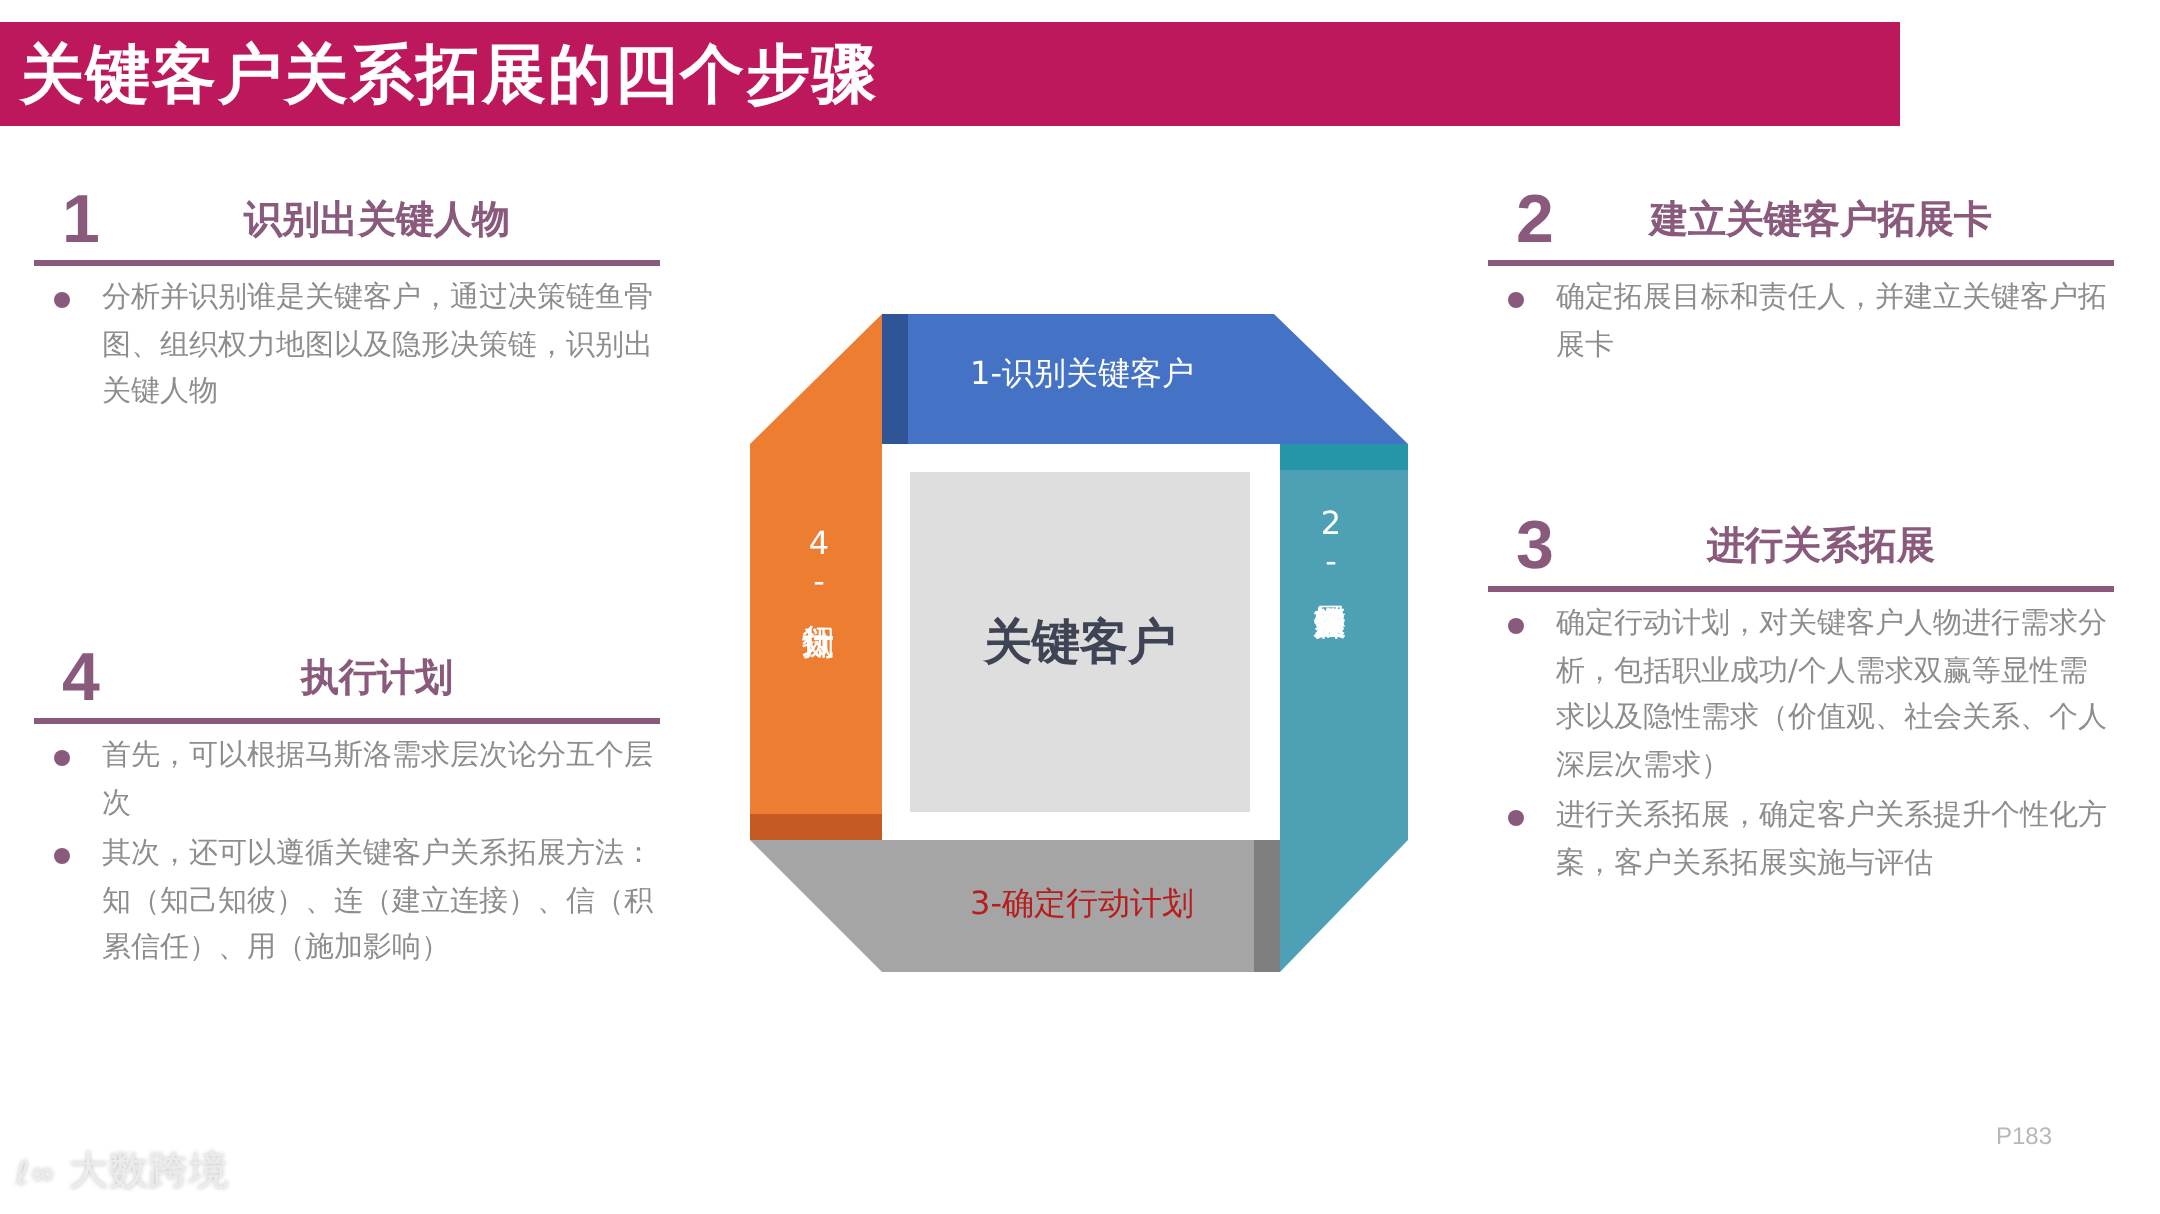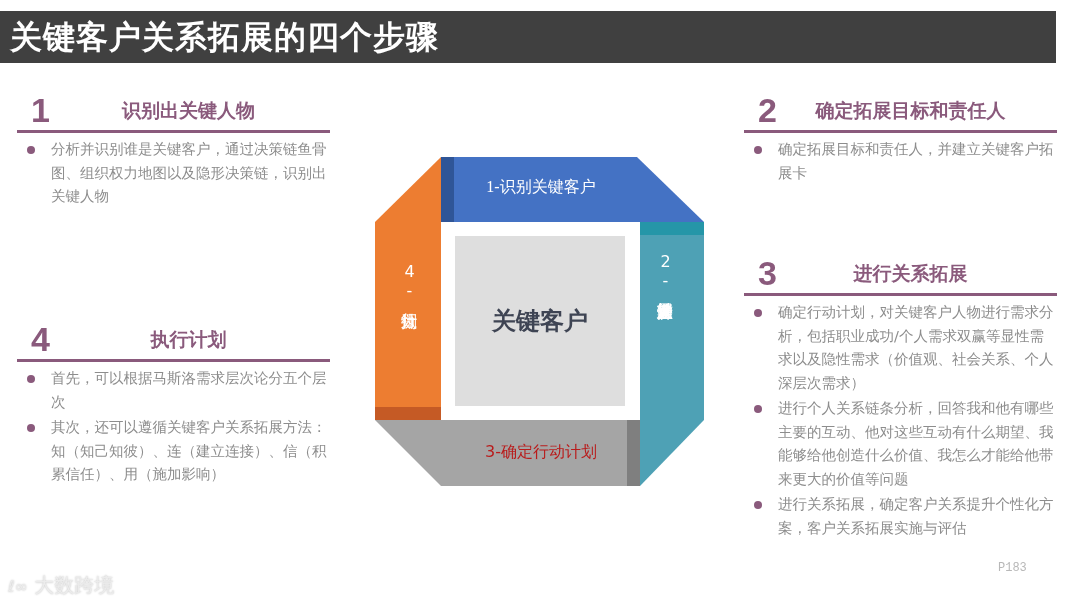--- a/index.html
+++ b/index.html
@@ -2,22 +2,22 @@
 <html><head>
 <meta charset="utf-8">
 <style>
   html, body { margin: 0; padding: 0; }
   body {
     width: 1080px; height: 607px; position: relative; overflow: hidden;
     background: #ffffff;
     font-family: "DejaVu Sans", "Liberation Sans", sans-serif;
   }
   .title-bar {
-    position: absolute; left: 0; top: 11px; width: 1056px; height: 52px;
-    background: #404040;
+    position: absolute; left: 0; top: 11px; width: 950px; height: 52px;
+    background: #be185d;
     text-decoration: underline;
   }
   .title-text {
     position: absolute; left: 10px; top: 0; line-height: 52px;
     font-size: 32px; font-weight: bold; color: #ffffff; letter-spacing: 1px;
   }
   .section { position: absolute; }
   .sec-head { position: relative; height: 40px; border-bottom: 3px solid #8a5a7c; }
   .sec-num {
     position: absolute; left: 14px; top: 0; font-size: 34px; font-weight: bold;
@@ -37,35 +37,35 @@
     border-radius: 50%; background: #8a5a7c;
   }
   .diagram { position: absolute; left: 375px; top: 157px; width: 330px; height: 330px; }
   .diagram svg { position: absolute; left: 0; top: 0; }
   .center-label {
     position: absolute; left: 80px; top: 79px; width: 170px; height: 170px;
     display: flex; flex-direction: column; align-items: center; justify-content: center;
     font-size: 24px; font-weight: bold; color: #3e4453; line-height: 40px; border-radius: 17px;
   }
   .band-label { position: absolute; color: #ffffff; font-size: 16px; }
-  .band-top { left: 66px; top: 20px; width: 200px; text-align: center; font-family: Liberation Serif, serif; }
+  .band-top { left: 66px; top: 20px; width: 200px; text-align: center; }
   .band-bottom { left: 66px; top: 285px; width: 200px; text-align: center; color: #b91c1c; }
   .band-vertical {
     writing-mode: vertical-rl; text-orientation: upright; font-size: 16px;
     line-height: 20px; letter-spacing: 0px;
   }
   .band-left { left: 24px; top: 105px; }
   .band-right { left: 280px; top: 95px; }
   .footer-logo {
     position: absolute; left: 8px; top: 572px; font-size: 20px; color: #ececec;
     font-weight: normal; text-shadow: 0 0 2px #bbbbbb;
   }
   .page-num {
     position: absolute; left: 998px; top: 561px; font-size: 12px; color: #b8b8b8;
-    font-family: Liberation Mono, monospace;
+    font-family: Liberation Sans, sans-serif;
   }
 </style>
 </head>
 <body>
 
 <div class="title-bar">
   <div class="title-text">关键客户关系拓展的四个步骤</div>
 </div>
 
 <div class="section" style="left:17px; top:90px; width:313px;">
@@ -85,35 +85,34 @@
   </div>
   <ul class="bullets">
     <li><span class="bullet-dot"></span><span>首先，可以根据马斯洛需求层次论分五个层次</span></li>
     <li><span class="bullet-dot"></span><span>其次，还可以遵循关键客户关系拓展方法：知（知己知彼）、连（建立连接）、信（积累信任）、用（施加影响）</span></li>
   </ul>
 </div>
 
 <div class="section" style="left:744px; top:90px; width:313px;">
   <div class="sec-head">
     <span class="sec-num">2</span>
-    <span class="sec-title" style="padding-left:20px;">确定拓展目标和责任人</span>
+    <span class="sec-title" style="padding-left:20px;">建立关键客户拓展卡</span>
   </div>
   <ul class="bullets">
     <li><span class="bullet-dot"></span><span>确定拓展目标和责任人，并建立关键客户拓展卡</span></li>
   </ul>
 </div>
 
 <div class="section" style="left:744px; top:253px; width:313px;">
   <div class="sec-head">
     <span class="sec-num">3</span>
     <span class="sec-title" style="padding-left:20px;">进行关系拓展</span>
   </div>
   <ul class="bullets">
     <li><span class="bullet-dot"></span><span>确定行动计划，对关键客户人物进行需求分析，包括职业成功/个人需求双赢等显性需求以及隐性需求（价值观、社会关系、个人深层次需求）</span></li>
-    <li><span class="bullet-dot"></span><span>进行个人关系链条分析，回答我和他有哪些主要的互动、他对这些互动有什么期望、我能够给他创造什么价值、我怎么才能给他带来更大的价值等问题</span></li>
     <li><span class="bullet-dot"></span><span>进行关系拓展，确定客户关系提升个性化方案，客户关系拓展实施与评估</span></li>
   </ul>
 </div>
 
 <div class="diagram">
   <svg width="330" height="330" viewBox="0 0 330 330">
 
     <polygon points="66,0 262,0 329,65 66,65" fill="#4472c4"></polygon>
     <rect x="66" y="0" width="13" height="65" fill="#2f5597"></rect>
 

